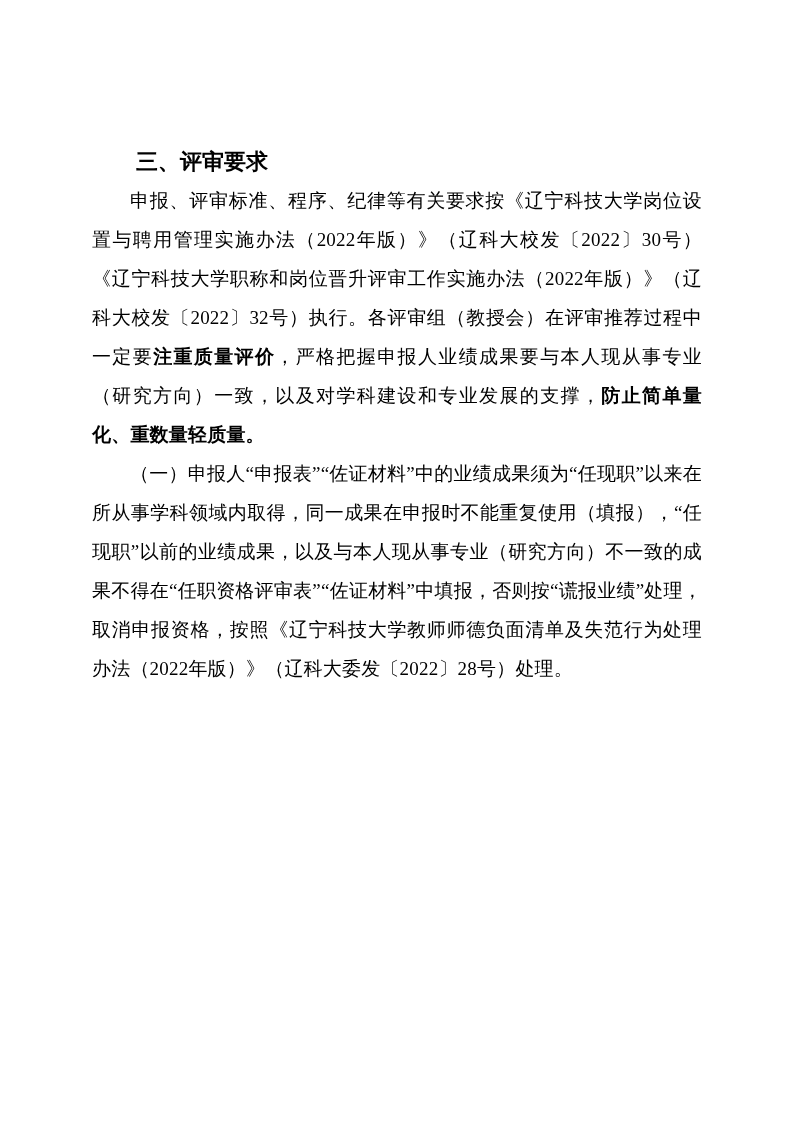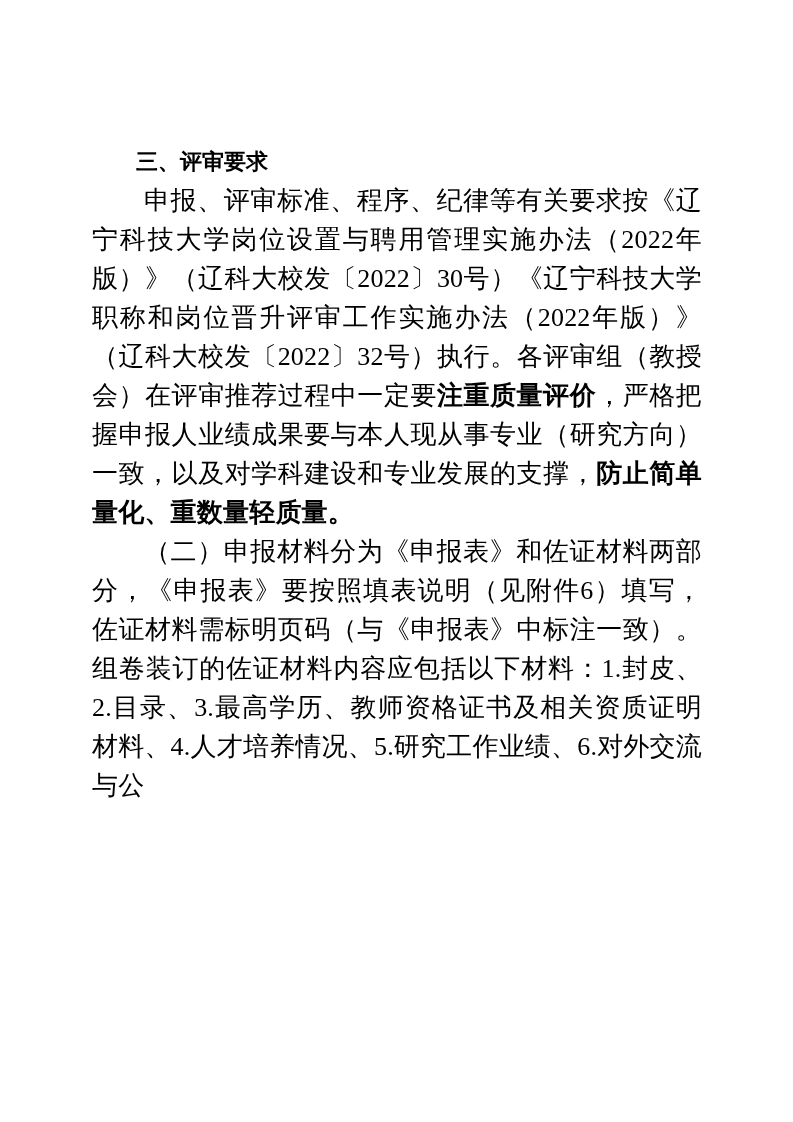--- a/index.html
+++ b/index.html
@@ -27,21 +27,21 @@
     font-weight: bold;
     font-size: 22px;
     line-height: 39px;
     text-indent: 2em;
     text-align: left;
     margin: 0;
     color: #000000;
   }
   .para {
     font-family: "Liberation Serif", "DejaVu Serif", serif;
-    font-size: 26px;
+    font-size: 19px;
     line-height: 39px;
     letter-spacing: 0.2px;
     text-indent: 2em;
     text-align: justify;
     margin: 0;
     color: #000000;
   }
   .emph {
     font-family: "Liberation Sans", "DejaVu Sans", sans-serif;
     font-weight: bold;
@@ -57,18 +57,18 @@
     color: #000000;
   }
 </style>
 </head>
 <body>
 
 <div class="page">
   <div class="content" id="doc-content">
       <div class="heading">三、评审要求</div>
       <div class="para"><span class="normal">申报、评审标准、程序、纪律等有关要求按《辽宁科技大学岗位设置与聘用管理实施办法（2022年版）》（辽科大校发〔2022〕30号）《辽宁科技大学职称和岗位晋升评审工作实施办法（2022年版）》（辽科大校发〔2022〕32号）执行。各评审组（教授会）在评审推荐过程中一定要</span><span class="emph">注重质量评价</span><span class="normal">，严格把握申报人业绩成果要与本人现从事专业（研究方向）一致，以及对学科建设和专业发展的支撑，</span><span class="emph">防止简单量化、重数量轻质量。</span></div>
-      <div class="para"><span class="normal">（二）申报材料分为《申报表》和佐证材料两部分，《申报表》要按照填表说明（见附件6）填写，佐证材料需标明页码（与《申报表》中标注一致）。组卷装订的佐证材料内容应包括以下材料：1.封皮、2.目录、3.最高学历、教师资格证书及相关资质证明材料、4.人才培养情况、5.研究工作业绩、6.对外交流与公</span></div>
+      <div class="para"><span class="normal">（一）申报人“申报表”“佐证材料”中的业绩成果须为“任现职”以来在所从事学科领域内取得，同一成果在申报时不能重复使用（填报），“任现职”以前的业绩成果，以及与本人现从事专业（研究方向）不一致的成果不得在“任职资格评审表”“佐证材料”中填报，否则按“谎报业绩”处理，取消申报资格，按照《辽宁科技大学教师师德负面清单及失范行为处理办法（2022年版）》（辽科大委发〔2022〕28号）处理。</span></div>
     </div>
   <div class="footer">
     <span>- 6 -</span>
   </div>
 </div>
 
 </body></html>

